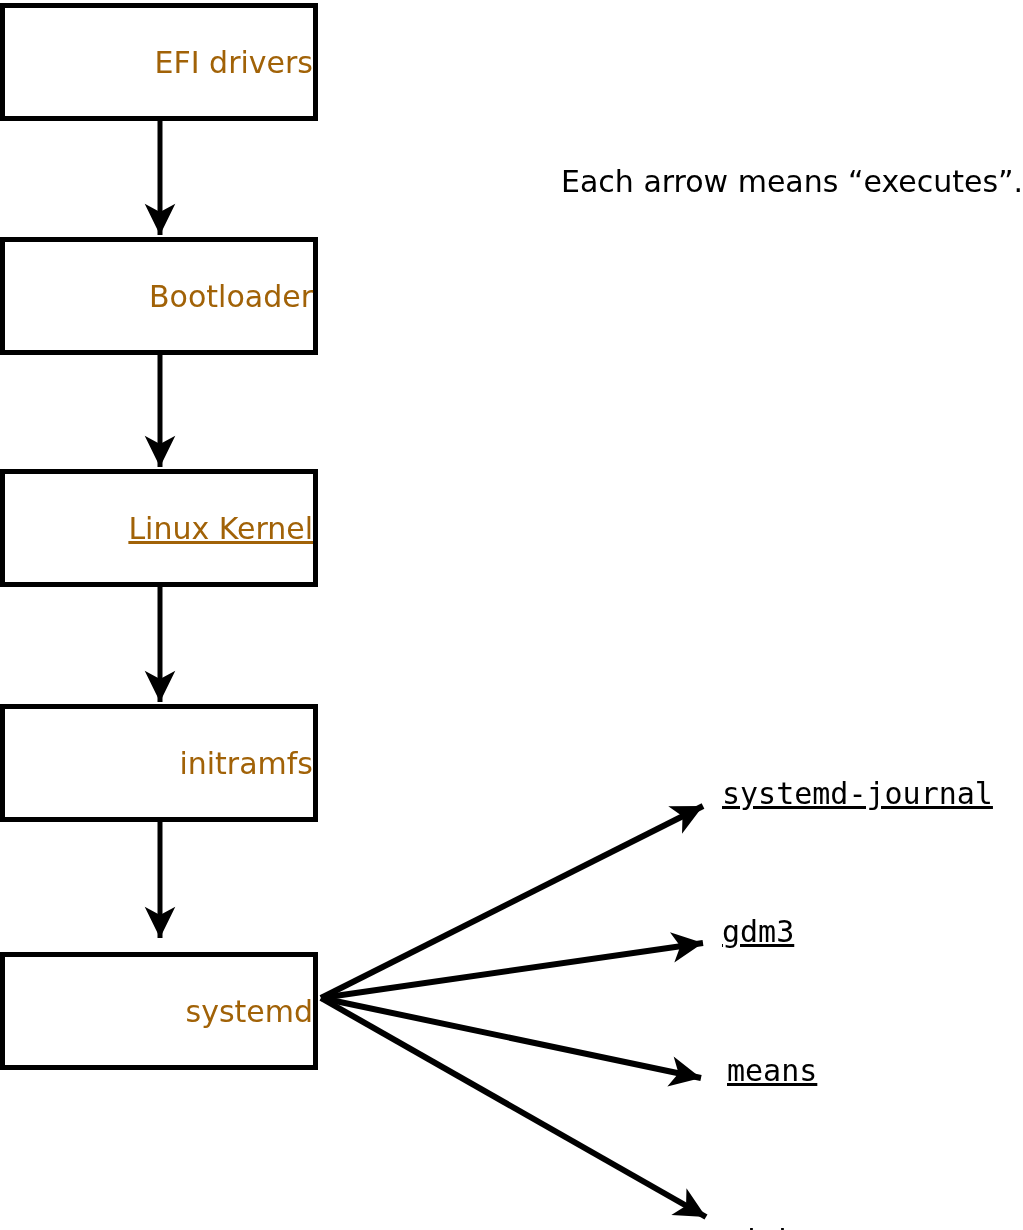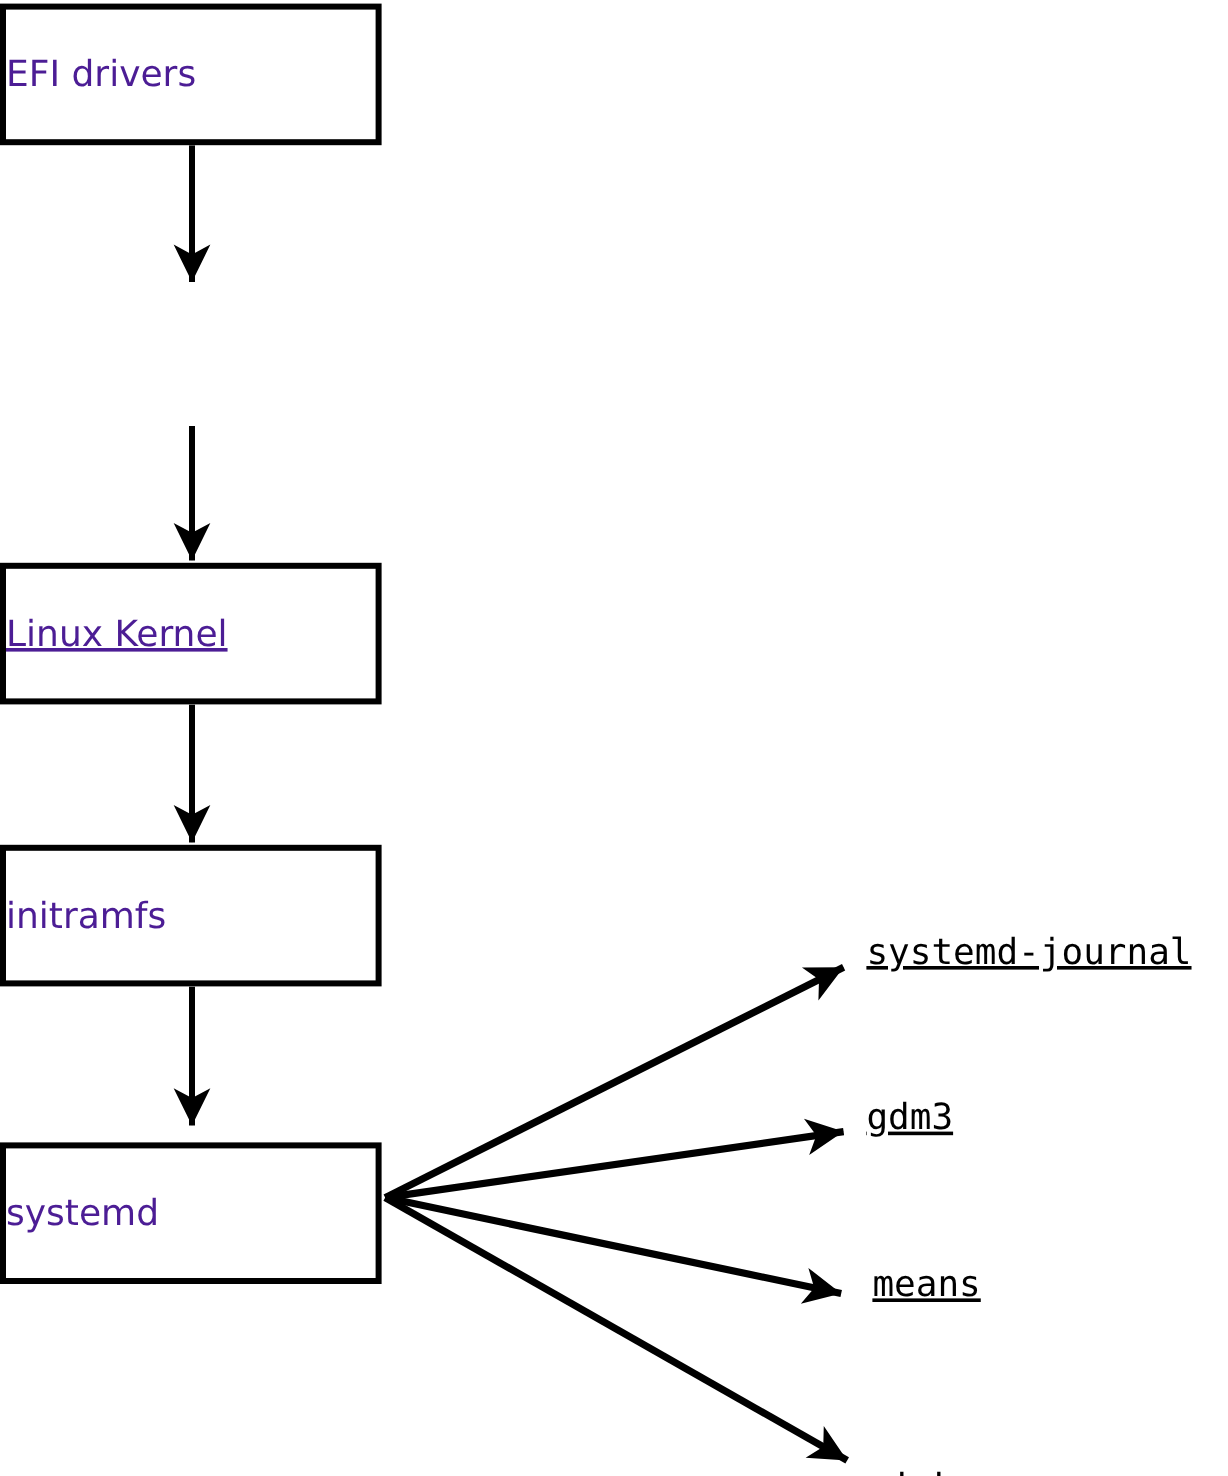--- a/index.html
+++ b/index.html
@@ -18,23 +18,23 @@
   .flow-box {
     position: absolute;
     left: 0;
     width: 318px;
     height: 118px;
     box-sizing: border-box;
     background: #ffffff;
     border: 5px solid #000000;
     display: flex;
     align-items: center;
-    justify-content: flex-start;
+    justify-content: flex-end;
     font-size: 30px;
-    color: #4c1d95;
+    color: #a16207;
     z-index: 2;
   }
   #box-efi        { top: 3px;   }
   #box-bootloader { top: 237px; }
   #box-kernel     { top: 469px; text-decoration: underline; }
   #box-initramfs  { top: 704px; }
   #box-systemd    { top: 940px; margin-top: 12px; }
 
   #arrows-layer {
     position: absolute;
@@ -89,29 +89,33 @@
 
     <line x1="321" y1="998" x2="703" y2="806" stroke="#000000" stroke-width="6" marker-end="url(#ah)"></line>
     <line x1="321" y1="998" x2="703" y2="943" stroke="#000000" stroke-width="6" marker-end="url(#ah)"></line>
     <line x1="321" y1="998" x2="701" y2="1078" stroke="#000000" stroke-width="6" marker-end="url(#ah)"></line>
     <line x1="321" y1="998" x2="706" y2="1217" stroke="#000000" stroke-width="6" marker-end="url(#ah)"></line>
   </svg>
 
   <div class="flow-box" id="box-efi">
     <span>EFI drivers</span>
   </div>
+  <div class="flow-box" id="box-bootloader">
+    <span>Bootloader</span>
+  </div>
   <div class="flow-box" id="box-kernel">
     <span>Linux Kernel</span>
   </div>
   <div class="flow-box" id="box-initramfs">
     <span>initramfs</span>
   </div>
   <div class="flow-box" id="box-systemd">
     <span>systemd</span>
   </div>
 
+  <div class="note">Each arrow means “executes”.</div>
 
   <div class="proc-label mono" id="label-systemd-journal">systemd-journal</div>
   <div class="proc-label mono" id="label-gdm3">gdm3</div>
   <div class="proc-label mono" id="label-getty">means</div>
   <div class="proc-label sans" id="label-sshd">sshd</div>
 
 </div>
 
 </body></html>

